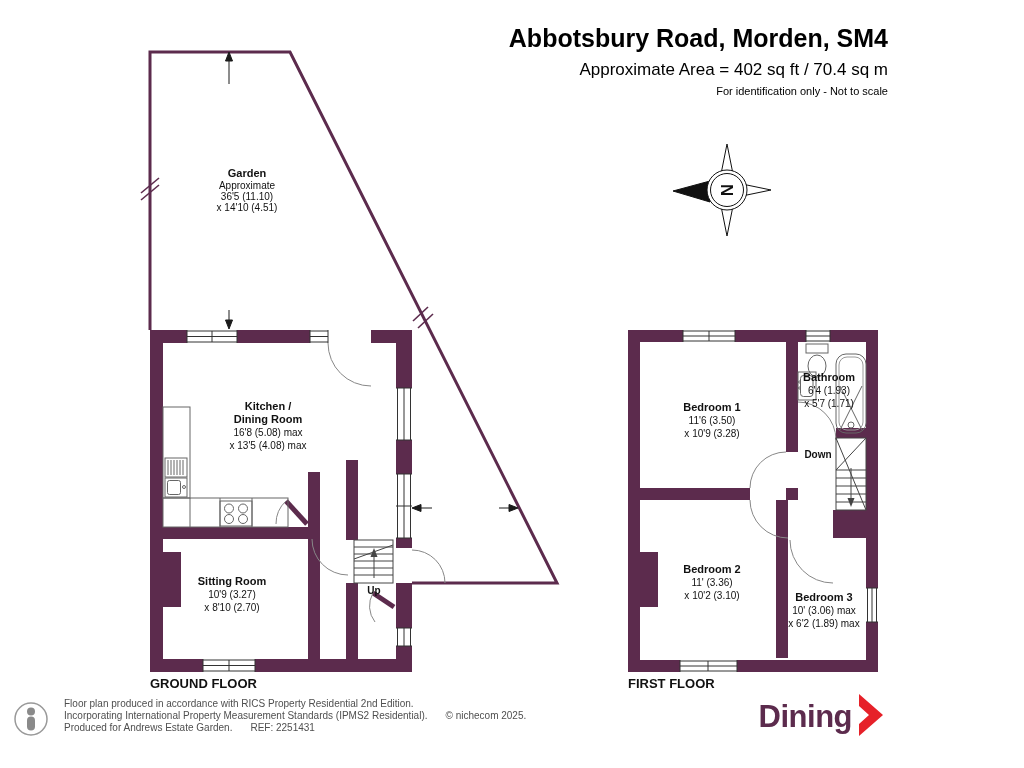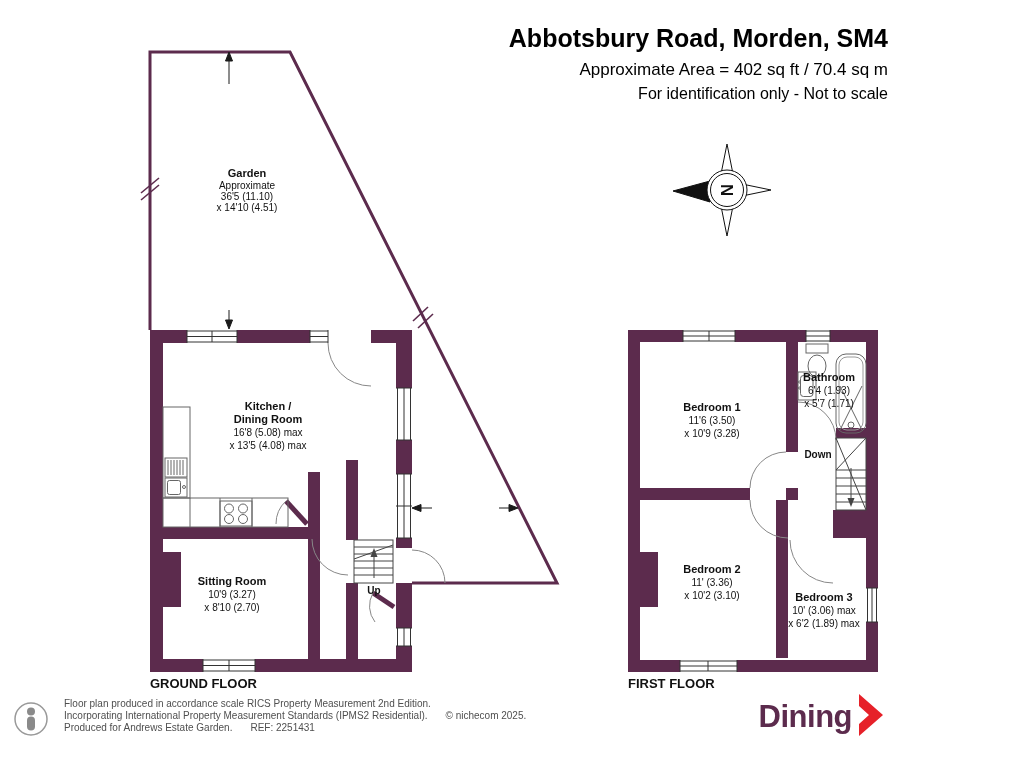--- a/index.html
+++ b/index.html
@@ -2,21 +2,21 @@
 <html><head>
 <meta charset="utf-8">
 <style>
   html,body{margin:0;padding:0;background:#ffffff;}
   #page{position:relative;width:890px;height:768px;background:#fff;overflow:hidden;
         font-family:"Liberation Sans", sans-serif;}
   #plan-svg{position:absolute;left:0;top:0;}
   .hdr{position:absolute;top:24px;right:2px;text-align:right;color:#000;}
   .hdr-title{font-size:25px;font-weight:700;letter-spacing:0;}
   .hdr-area{font-size:17px;margin-top:7px;}
-  .hdr-note{font-size:16px;margin-top:5px;}
+  .hdr-note{font-size:11px;margin-top:5px;}
   .footer{position:absolute;left:10px;top:698px;display:flex;align-items:flex-start;color:#4f4f4f;}
   .footer-text{margin-left:10px;font-size:10px;line-height:12px;}
   .foot-gap{display:inline-block;width:18px;}
   .logo{position:absolute;right:4px;top:694px;display:flex;align-items:center;}
   .logo-text{color:#5c2b4d;font-weight:700;font-size:31px;letter-spacing:-0.5px;margin-right:6px;}
   svg text{font-family:"Liberation Sans", sans-serif;}
   .room-name{font-size:11px;font-weight:700;fill:#111;}
   .room-dim{font-size:10px;fill:#111;}
   .floor-label{font-size:13px;font-weight:700;fill:#111;}
   .stair-label{font-size:10px;font-weight:700;fill:#111;}
@@ -357,21 +357,21 @@
     <text class="floor-label" x="628" y="688" text-anchor="start">FIRST FLOOR</text>
   </svg>
 
   <div class="footer">
     <svg width="44" height="44" viewBox="0 0 44 44">
       <circle cx="21" cy="21" r="16" fill="none" stroke="#999" stroke-width="1.5"></circle>
       <circle cx="21" cy="13.5" r="4" fill="#8a8a8a"></circle>
       <rect x="17" y="18.5" width="8" height="14" rx="4" fill="#8a8a8a"></rect>
     </svg>
     <div class="footer-text">
-      <div>Floor plan produced in accordance scale RICS Property Measurement 2nd Edition.</div>
+      <div>Floor plan produced in accordance with RICS Property Residential 2nd Edition.</div>
       <div>
         <span>Incorporating International Property Measurement Standards (IPMS2 Residential).</span><span class="foot-gap"></span><span>© nichecom 2025.</span>
       </div>
       <div>
         <span>Produced for Andrews Estate Garden.</span><span class="foot-gap"></span><span>REF: 2251431</span>
       </div>
     </div>
   </div>
 
   <div class="logo">

